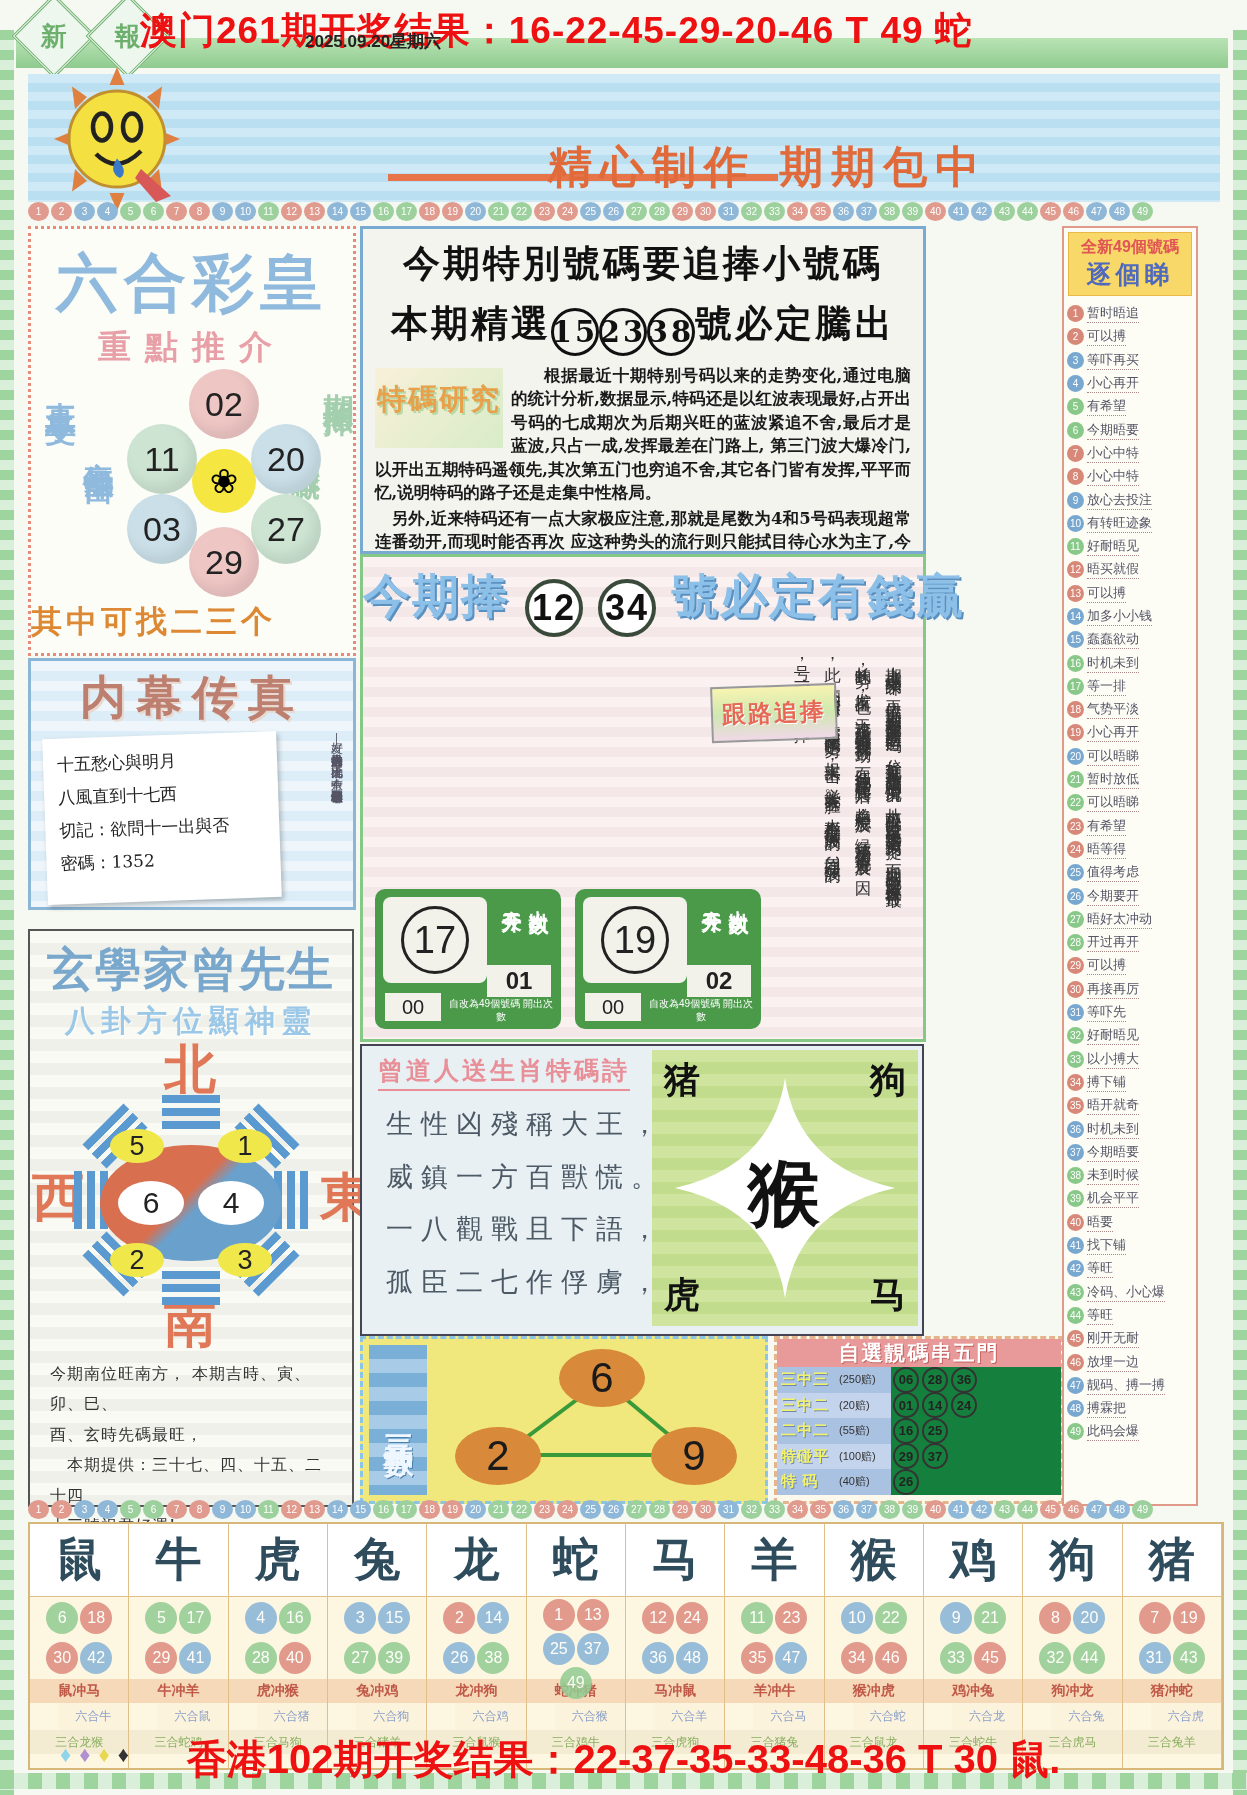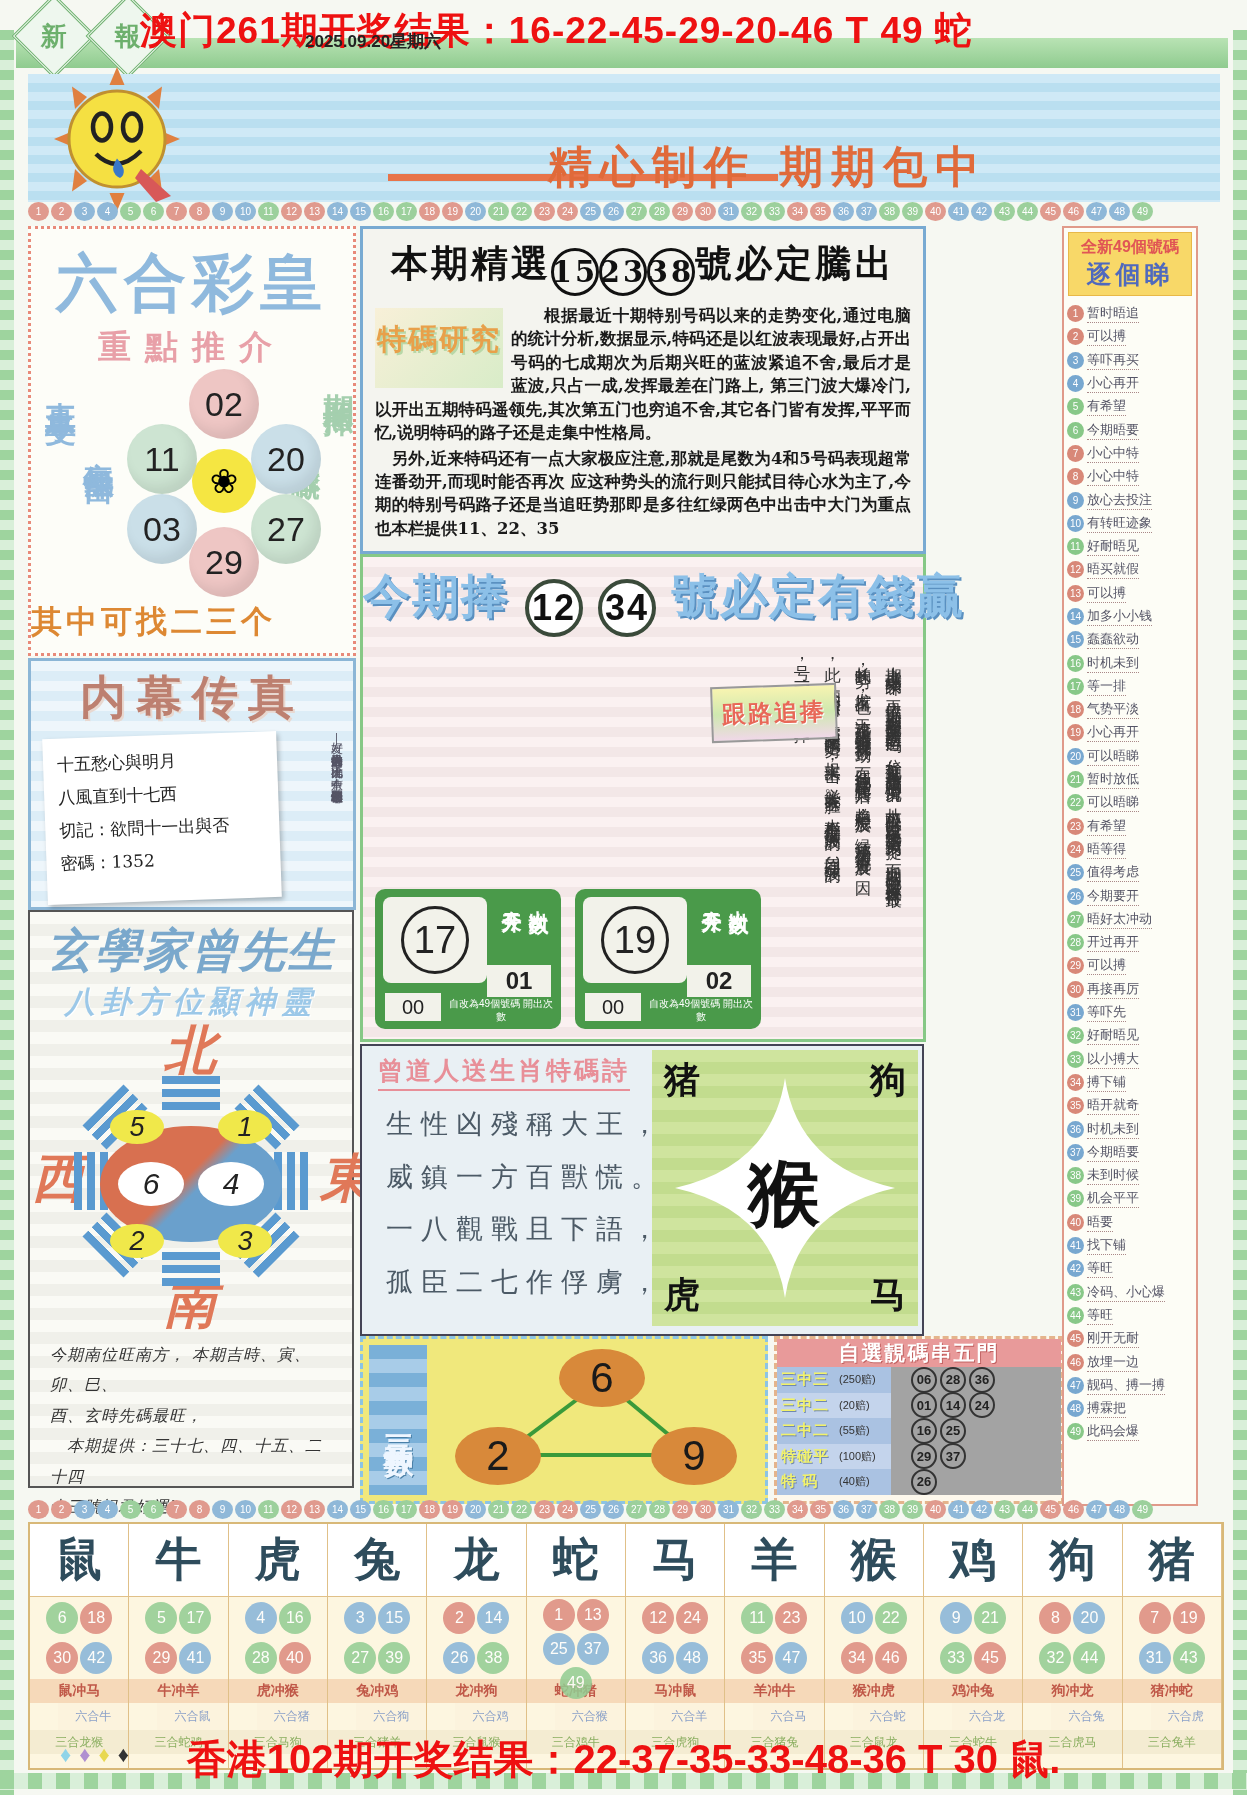--- a/index.html
+++ b/index.html
@@ -50,22 +50,22 @@
   
   #insider{left:28px;top:658px;width:322px;height:246px;border:3px solid #8cb6d6;
         background:repeating-linear-gradient(180deg,#eef6fb 0 10px,#dcedf7 10px 20px);}
   #insider-title{left:0;top:6px;width:100%;text-align:center;font-size:46px;font-weight:900;color:#bd8070;letter-spacing:10px;
         text-shadow:2px 2px 0 #e8d8d0;}
   #insider-note{left:14px;top:74px;width:212px;height:156px;background:#fff;transform:rotate(-2deg);
         box-shadow:2px 3px 5px rgba(0,0,0,.25);padding:10px 8px 0 14px;}
   #insider-note div{font-family:"DejaVu Serif",serif;font-size:17px;line-height:1.95;color:#222;white-space:nowrap;}
   #insider-side{right:8px;top:72px;height:164px;font-size:12px;color:#556;line-height:1.35;}
   
-  #master{left:28px;top:910px;width:322px;height:574px;border:2px solid #555;
-        background:repeating-linear-gradient(180deg,#fafaf5 0 12px,#f0f0ea 12px 24px);font-style:italic;}
+  #master{left:28px;top:929px;width:322px;height:574px;border:2px solid #555;
+        background:repeating-linear-gradient(180deg,#fafaf5 0 12px,#f0f0ea 12px 24px);}
   #master-title{left:0;top:8px;width:100%;text-align:center;font-size:46px;font-weight:900;color:#7aa8cc;letter-spacing:2px;}
   #master-sub{left:0;top:70px;width:100%;text-align:center;font-size:30px;font-weight:900;color:#9cc8e8;letter-spacing:6px;
         text-shadow:1px 1px 0 #fff;}
   #bagua{left:28px;top:112px;width:266px;height:300px;}
   .dir{position:absolute;font-size:52px;font-weight:900;color:#e07858;font-family:"DejaVu Serif",serif;}
   .trig{position:absolute;width:58px;height:34px;
         background:repeating-linear-gradient(180deg,#5a9ad0 0 8px,transparent 8px 13px);}
   #yinyang{position:absolute;left:42px;top:102px;width:182px;height:116px;border-radius:50%;
         background:linear-gradient(135deg,#d87050 46%,#6aa0cc 54%);}
   .yy-hole{position:absolute;width:66px;height:44px;border-radius:50%;background:#fff;
@@ -132,21 +132,21 @@
   .sy-ball{position:absolute;width:86px;height:58px;border-radius:50%;background:#d8893a;display:flex;
         align-items:center;justify-content:center;font-size:42px;color:#1a1a1a;}
   
   #zixuan{left:774px;top:1336px;width:284px;height:162px;border:3px dashed #e4b48c;background:#fdf8ec;}
   #zx-title{height:28px;background:#e89a9a;color:#fff;font-size:21px;font-weight:900;letter-spacing:2px;
         display:flex;align-items:center;justify-content:center;text-shadow:1px 1px 0 #c06060;}
   .zx-row{display:flex;align-items:center;height:25.5px;padding-left:4px;}
   .zx-row:nth-child(odd){background:#aac2e2;} .zx-row:nth-child(even){background:#c4d4ec;}
   .zx-name{font-size:15px;font-weight:900;color:#f2f26a;letter-spacing:1px;min-width:58px;text-shadow:1px 1px 0 #7088b0;}
   .zx-odds{font-size:11px;color:#333;min-width:52px;}
-  .zx-nums{display:flex;gap:3px;background:#a3a3a3;height:100%;align-items:center;flex:1;padding-left:20px;}
+  .zx-nums{display:flex;gap:3px;background:#15803d;height:100%;align-items:center;flex:1;padding-left:2px;}
   .zx-circ{width:22px;height:22px;border:2px solid #333;border-radius:50%;display:flex;align-items:center;
         justify-content:center;font-size:13px;font-weight:700;color:#222;}
   
   #sidebar{left:1062px;top:226px;width:132px;height:1276px;border:2px solid #e09a8a;background:#fdfdf6;}
   #sb-head{margin:4px;background:#f8d868;border:1px solid #e8b848;text-align:center;padding:4px 0;}
   #sb-head .l1{font-size:16px;font-weight:900;color:#e05555;}
   #sb-head .l2{font-size:25px;font-weight:900;color:#4f69bd;letter-spacing:4px;}
   #sidebar-list{padding:2px 3px;}
   .sb-item{display:flex;align-items:center;height:23.3px;}
   .sb-num{width:17px;height:17px;border-radius:50%;color:#fff;font-size:10px;display:flex;align-items:center;
@@ -326,20 +326,21 @@
   </div>
   <div id="master-notes" class="abs">
     <div>今期南位旺南方， 本期吉時、寅、卯、巳、</div>
     <div>酉、玄時先碼最旺，</div>
     <div>　本期提供：三十七、四、十五、二十四</div>
     <div>十三號祝君好運!</div>
   </div>
 </div>
 
 <div id="special" class="abs">
+  <div class="sp-h">今期特別號碼要追捧小號碼</div>
   <div class="sp-h">
     <span>本期精選</span><span class="circ">15</span><span class="circ">23</span><span class="circ">38</span><span>號必定騰出</span>
   </div>
   <div id="sp-body">
     <span id="sp-label">特碼研究</span>
     <p id="sp-p1">根据最近十期特别号码以来的走势变化,通过电脑的统计分析,数据显示,特码还是以红波表现最好,占开出号码的七成期次为后期兴旺的蓝波紧追不舍,最后才是蓝波,只占一成,发挥最差在门路上, 第三门波大爆冷门,以开出五期特码遥领先,其次第五门也穷追不舍,其它各门皆有发挥,平平而忆,说明特码的路子还是走集中性格局。</p>
     <p id="sp-p2">另外,近来特码还有一点大家极应注意,那就是尾数为4和5号码表现超常连番劲开,而现时能否再次 应这种势头的流行则只能拭目待心水为主了,今期的特别号码路子还是当追旺势那即是多往红绿两色中出击中大门为重点也本栏提供11、22、35</p>
   </div>
 </div>
 

